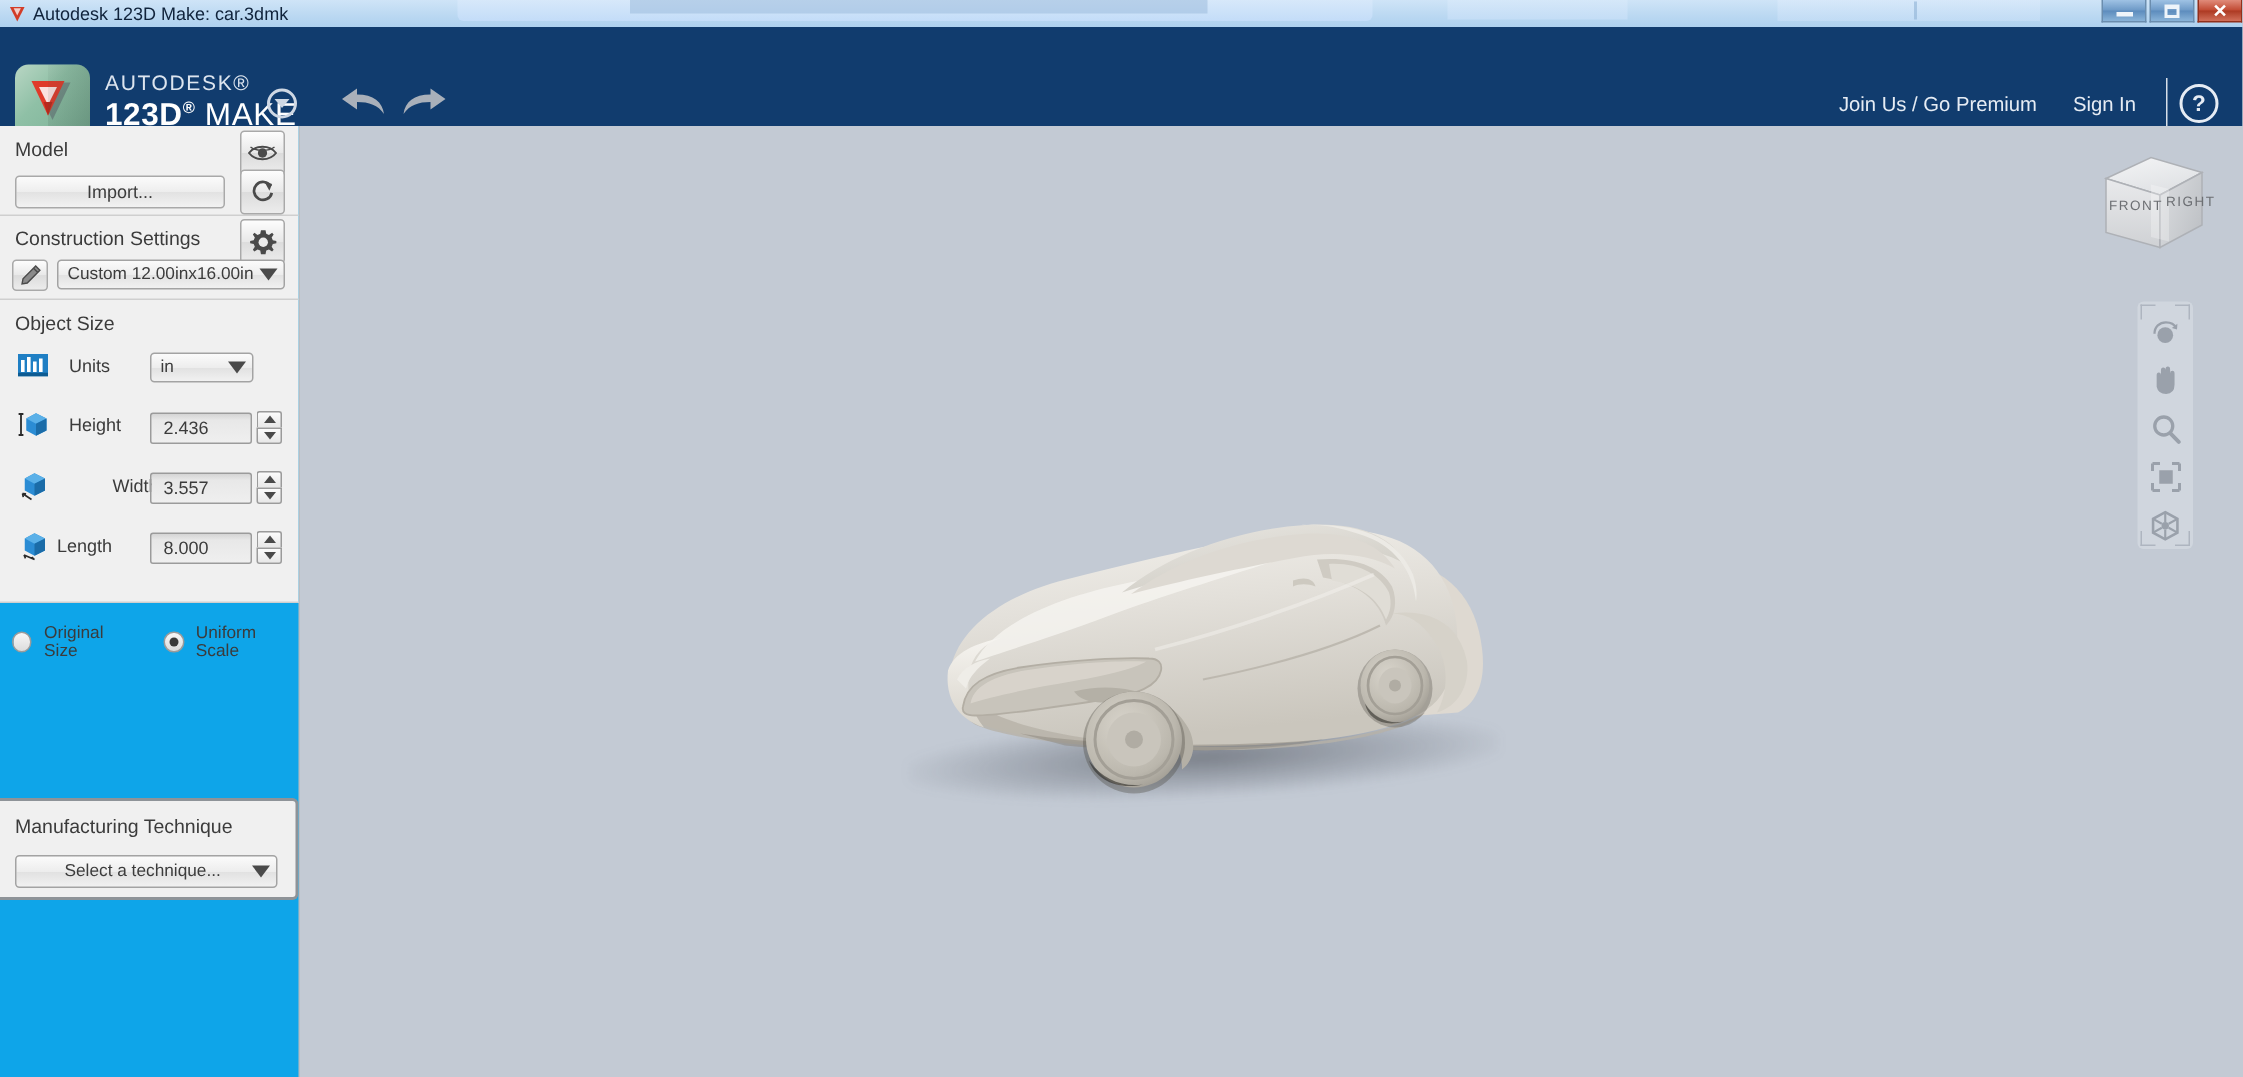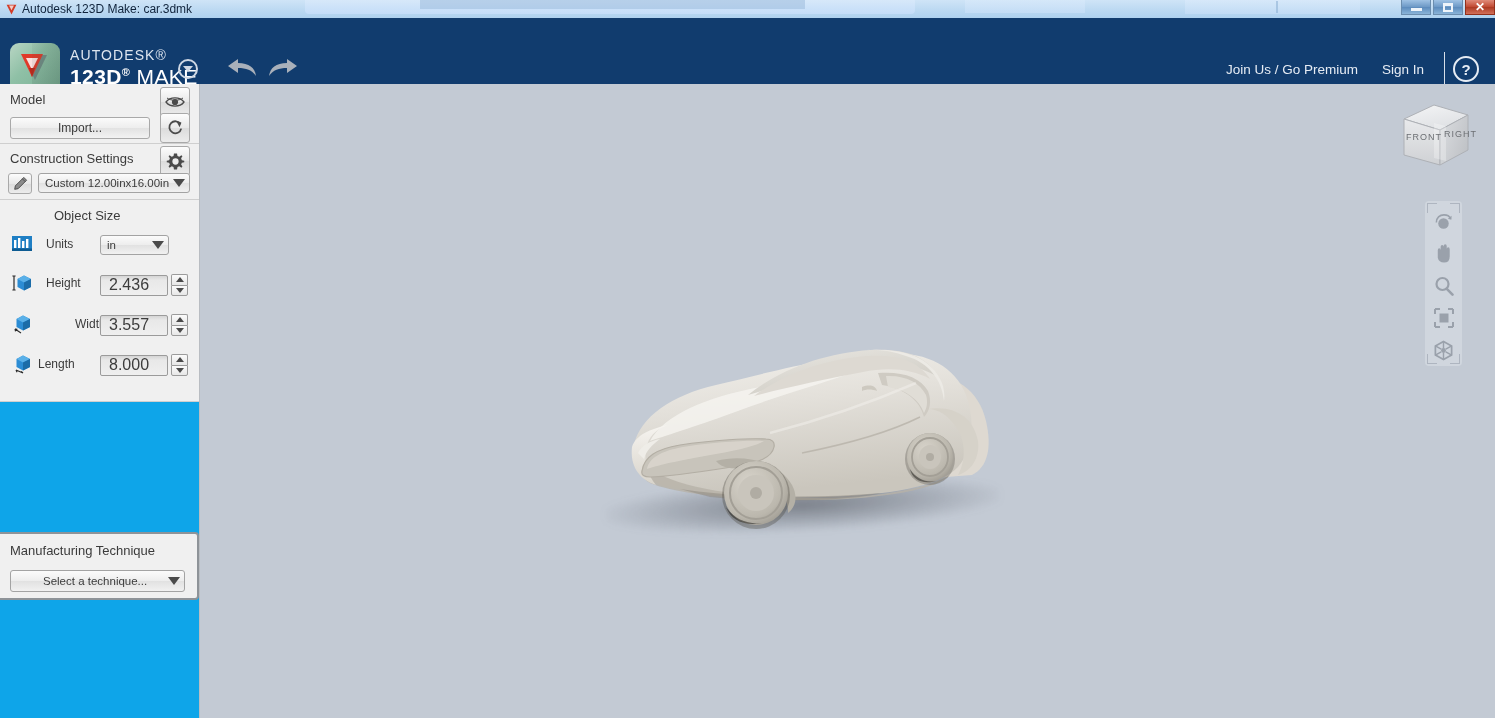--- a/index.html
+++ b/index.html
@@ -146,21 +146,21 @@
     width:0;height:0;border-left:6px solid transparent;border-right:6px solid transparent;
     border-top:8px solid #4a4a4a; margin-left:4px; flex:none;
   }
 
   .row { display:flex; align-items:center; position:absolute; }
   .row-label { font-size:12px; color:#3b3b3b; }
 
   .numfield {
     width:68px; height:21px; border:1px solid #9b9b9b; border-radius:2px;
     background:linear-gradient(180deg,#d5d5d5 0%,#e8e8e8 22%,#efefef 100%);
-    font-size:16px; color:#3c3c3c; display:flex; align-items:center; padding-left:8px;
+    font-size:12px; color:#3c3c3c; display:flex; align-items:center; padding-left:8px;
   }
   .spin { width:17px; height:22px; margin-left:3px; display:flex; flex-direction:column; }
   .spin div {
     flex:1; border:1px solid #9b9b9b;
     background:linear-gradient(180deg,#fbfbfb 0%,#e7e7e7 100%);
     display:flex; align-items:center; justify-content:center;
   }
   .spin div:first-child { border-bottom:none; border-radius:2px 2px 0 0; }
   .spin div:last-child { border-radius:0 0 2px 2px; }
   .sp-up { width:0;height:0;border-left:4px solid transparent;border-right:4px solid transparent;border-bottom:5px solid #4a4a4a; }
@@ -316,21 +316,21 @@
           <path d="M10 3 L13 6" stroke="#4a4a4a" stroke-width="1"></path>
         </svg>
       </div>
       <div class="combo" style="position:absolute;left:38px;top:29px;width:152px;">
         <span class="cap">Custom 12.00inx16.00inx(</span>
         <i class="tri-down"></i>
       </div>
     </div>
 
     <div class="panel objsize">
-      <div class="panel-title" style="position:absolute;left:10px;top:8px;margin-left:44px;">Object Size</div>
+      <div class="panel-title" style="position:absolute;left:10px;top:8px;">Object Size</div>
 
       <div class="row" style="left:12px;top:36px;">
         <svg width="20" height="15" viewBox="0 0 20 15">
           <rect x="0" y="0" width="20" height="15" fill="#1f7fc4"></rect>
           <rect x="2" y="4" width="2.4" height="8" fill="#ffffff"></rect>
           <rect x="6" y="2" width="2.4" height="10" fill="#ffffff"></rect>
           <rect x="10" y="5" width="2.4" height="7" fill="#ffffff"></rect>
           <rect x="14" y="3" width="2.4" height="9" fill="#ffffff"></rect>
           <rect x="0" y="12.5" width="20" height="2.5" fill="#0d5b92"></rect>
         </svg>
@@ -398,20 +398,28 @@
           <div>
               <i class="sp-up"></i>
             </div>
           <div>
               <i class="sp-dn"></i>
             </div>
         </div>
       </div>
     </div>
 
+    <div class="radio-row" style="top:332px;">
+      <div class="radio"></div>
+      <span class="radio-label">Original Size</span>
+      <div class="radio on" style="margin-left:10px;">
+          <span class="dot"></span>
+        </div>
+      <span class="radio-label">Uniform Scale</span>
+    </div>
 
     <div class="panel ctech">
       <div class="panel-title" style="position:absolute;left:10px;top:9px;">Manufacturing Technique</div>
       <div class="combo" style="position:absolute;left:10px;top:36px;width:175px;height:22px;padding-left:32px;">
         <span class="cap">Select a technique...</span>
         <i class="tri-down"></i>
       </div>
     </div>
   </div>
 

